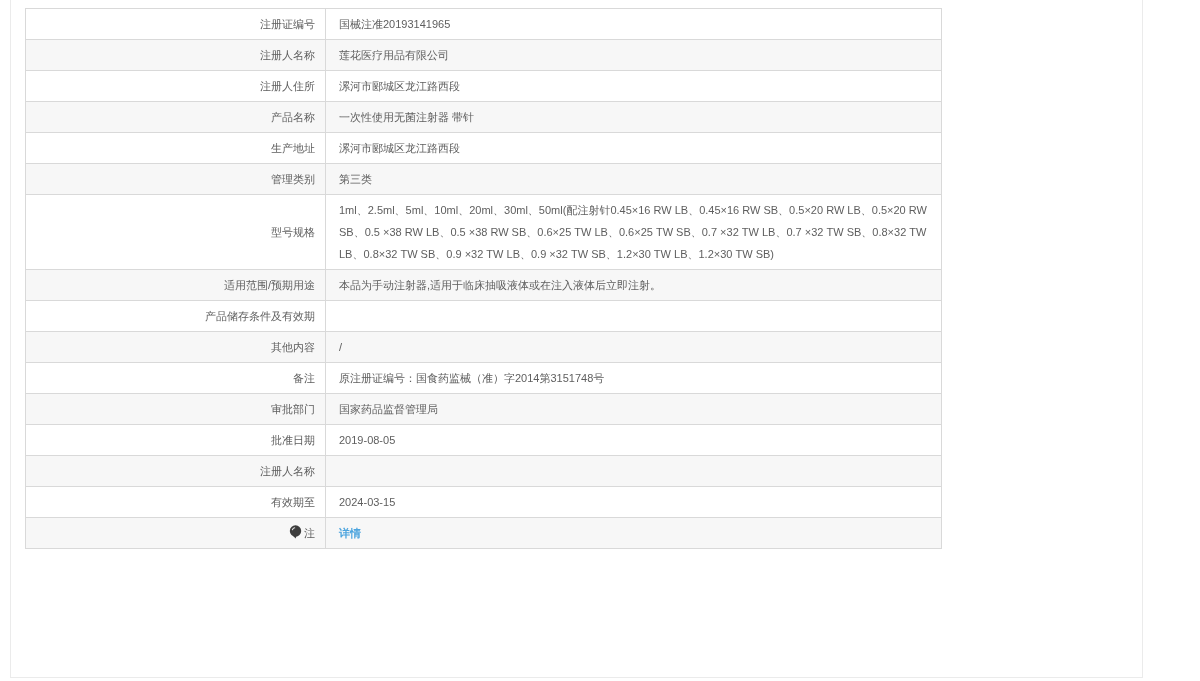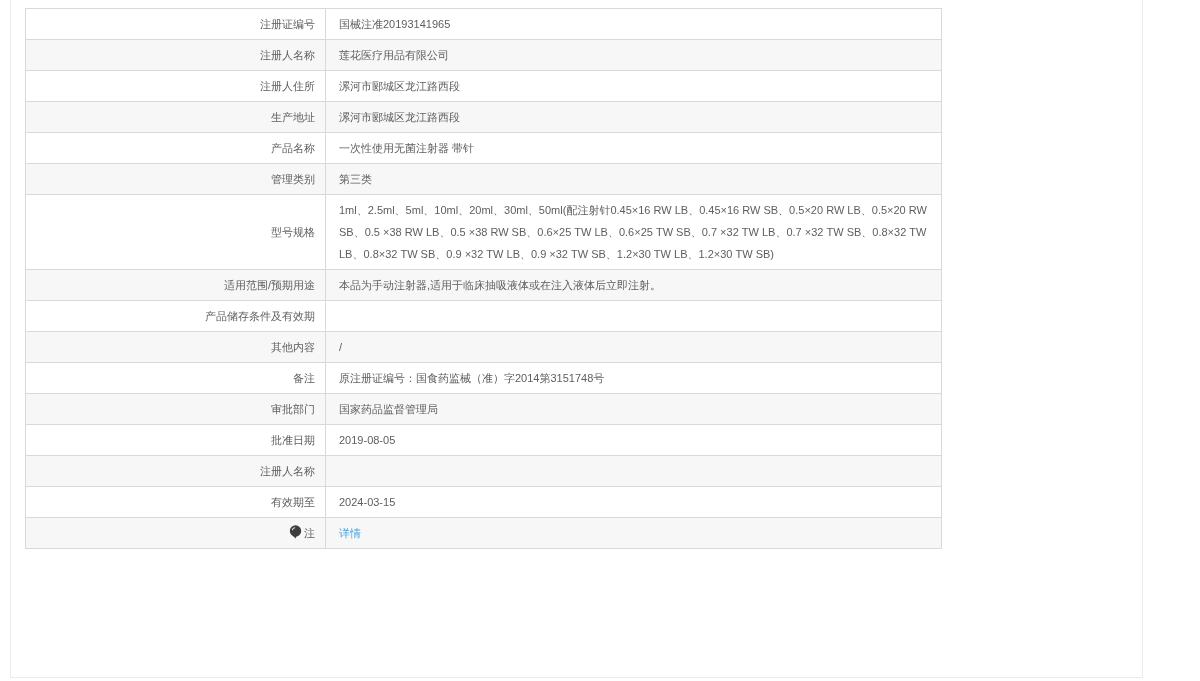--- a/index.html
+++ b/index.html
@@ -66,26 +66,26 @@
         </tr>
         <tr>
           <th>注册人名称</th>
           <td>莲花医疗用品有限公司</td>
         </tr>
         <tr>
           <th>注册人住所</th>
           <td>漯河市郾城区龙江路西段</td>
         </tr>
         <tr>
+          <th>产品名称</th>
+          <td>一次性使用无菌注射器 带针</td>
+        </tr>
+        <tr>
           <th>生产地址</th>
           <td>漯河市郾城区龙江路西段</td>
-        </tr>
-        <tr>
-          <th>产品名称</th>
-          <td>一次性使用无菌注射器 带针</td>
         </tr>
         <tr>
           <th>管理类别</th>
           <td>第三类</td>
         </tr>
         <tr>
           <th>型号规格</th>
           <td>1ml、2.5ml、5ml、10ml、20ml、30ml、50ml(配注射针0.45×16 RW LB、0.45×16 RW SB、0.5×20 RW LB、0.5×20 RW SB、0.5 ×38 RW LB、0.5 ×38 RW SB、0.6×25 TW LB、0.6×25 TW SB、0.7 ×32 TW LB、0.7 ×32 TW SB、0.8×32 TW LB、0.8×32 TW SB、0.9 ×32 TW LB、0.9 ×32 TW SB、1.2×30 TW LB、1.2×30 TW SB)</td>
         </tr>
         <tr>
@@ -119,17 +119,17 @@
         <tr>
           <th>有效期至</th>
           <td>2024-03-15</td>
         </tr>
         <tr>
           <th><span class="note-icon"><svg width="13" height="14" viewBox="0 0 13 14" aria-hidden="true">
                 <circle cx="6.5" cy="6" r="5.7" fill="#3d3d3d"></circle>
                 <path d="M4 10.8 L6.6 13.6 L7.6 10.6 Z" fill="#3d3d3d"></path>
                 <path d="M3.4 4.8 a3.4 3.4 0 0 1 2.3-2" stroke="#ffffff" stroke-width="1.1" fill="none" stroke-linecap="round" opacity="0.85"></path>
               </svg></span><span>注</span></th>
-          <td><a href="#" style="color: rgb(75, 164, 222);">详情</a></td>
+          <td><a href="#" style="color: rgb(75, 164, 222); font-weight: bold;">详情</a></td>
         </tr>
       </tbody>
   </table>
 </div>
 
 </body></html>

